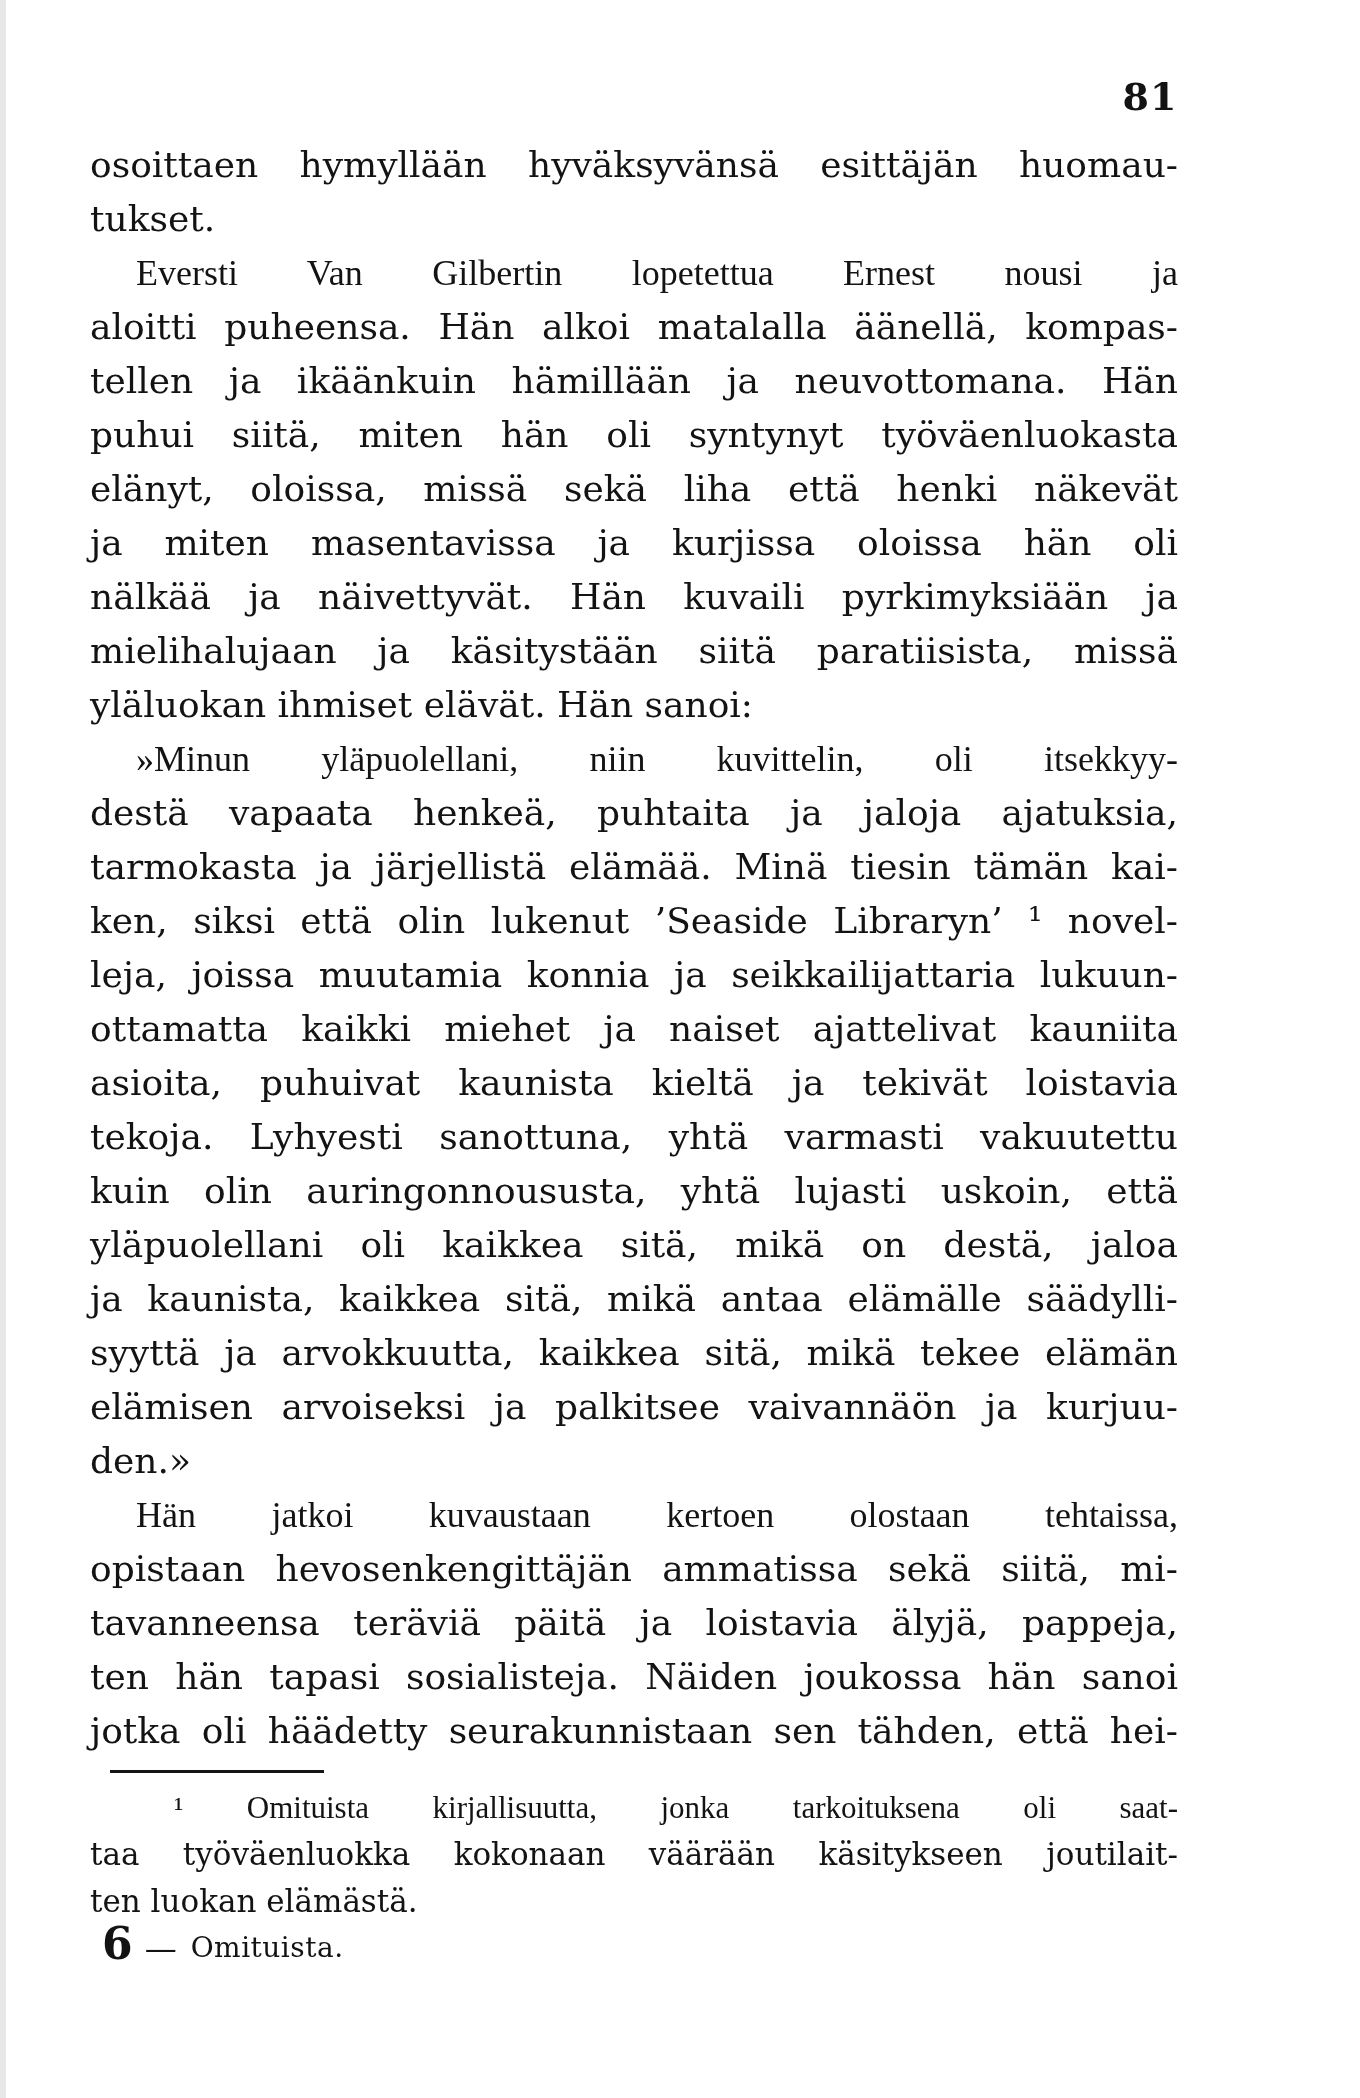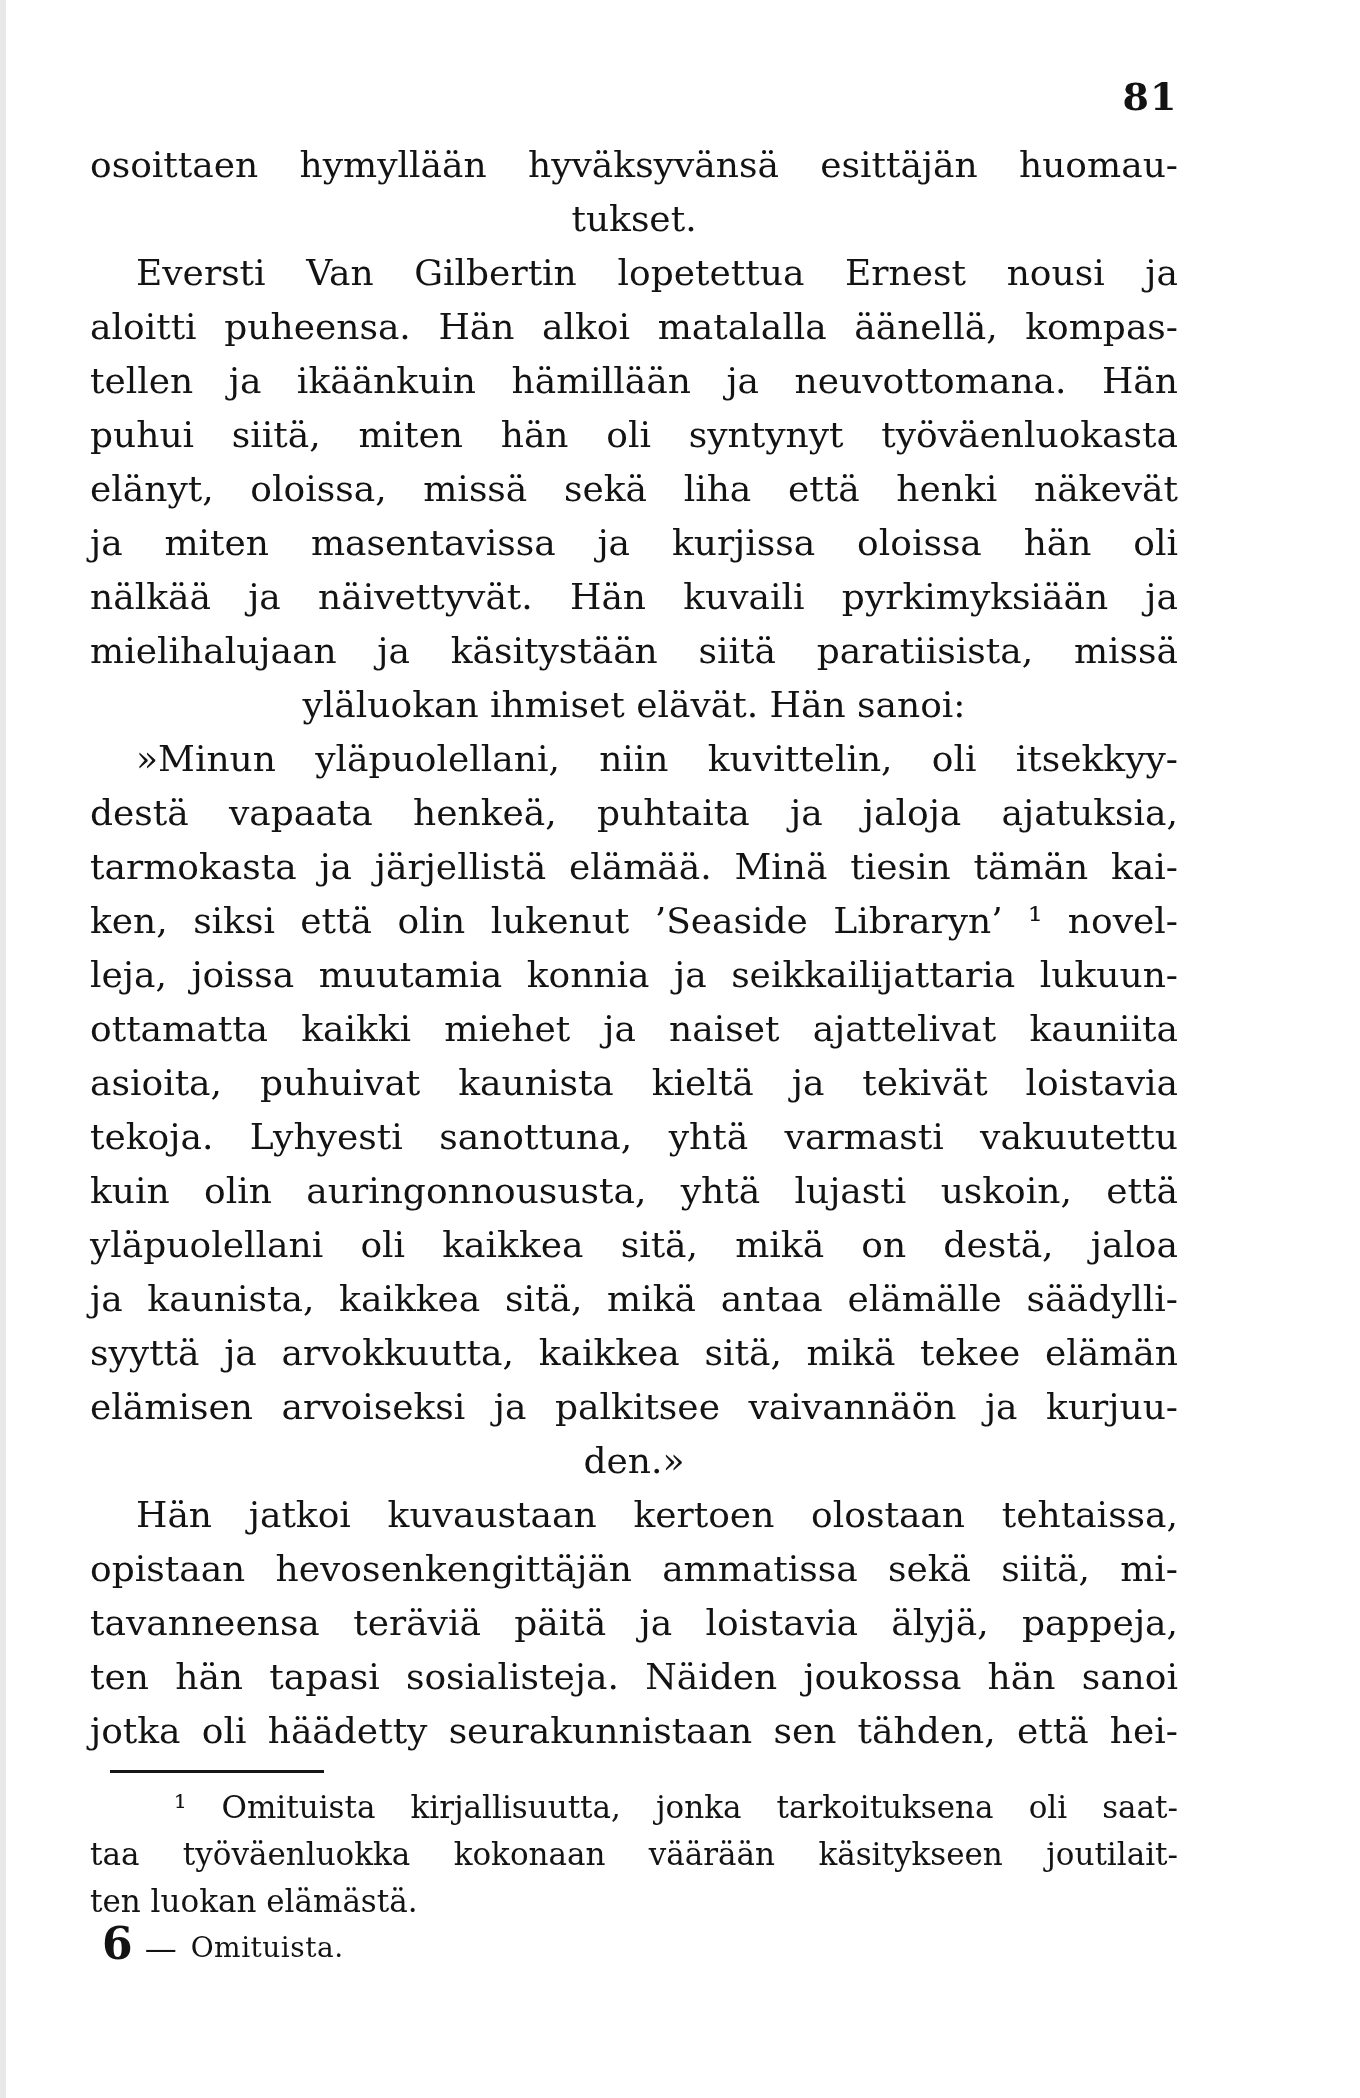--- a/index.html
+++ b/index.html
@@ -31,29 +31,29 @@
     position: absolute;
     top: 138px;
     left: 84px;
     width: 1088px;
   }
   .body-text .line {
     height: 54px;
     line-height: 54px;
     font-size: 36px;
     white-space: nowrap;
-    text-align: center;
   }
   .line.just {
     white-space: normal;
     text-align: justify;
     text-align-last: justify;
   }
   .line.ind {
     padding-left: 46px;
+    font-family: Liberation Serif, serif;
   }
   .rule {
     position: absolute;
     top: 1770px;
     left: 104px;
     width: 214px;
     height: 3px;
     background: #161616;
   }
   .footnote {

